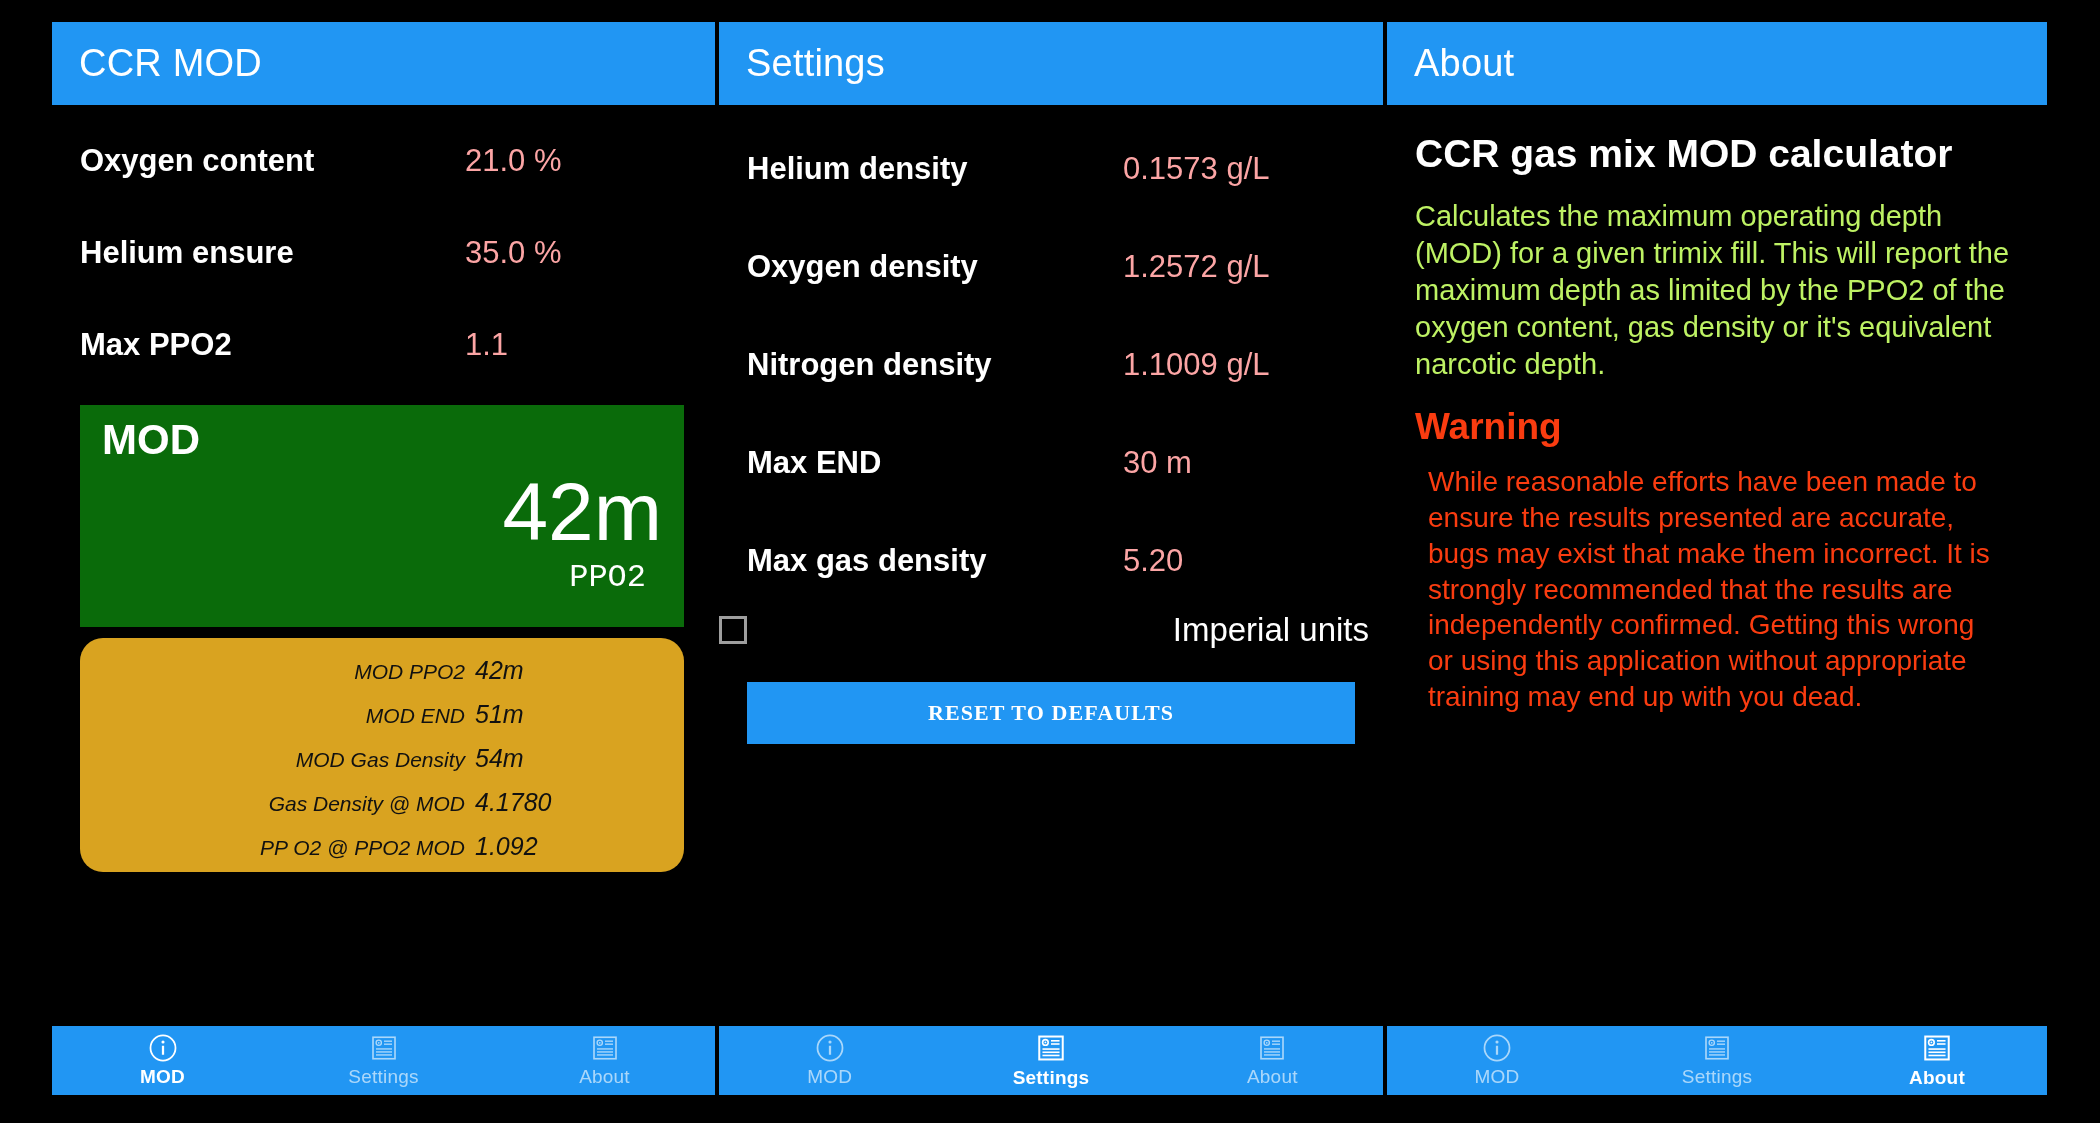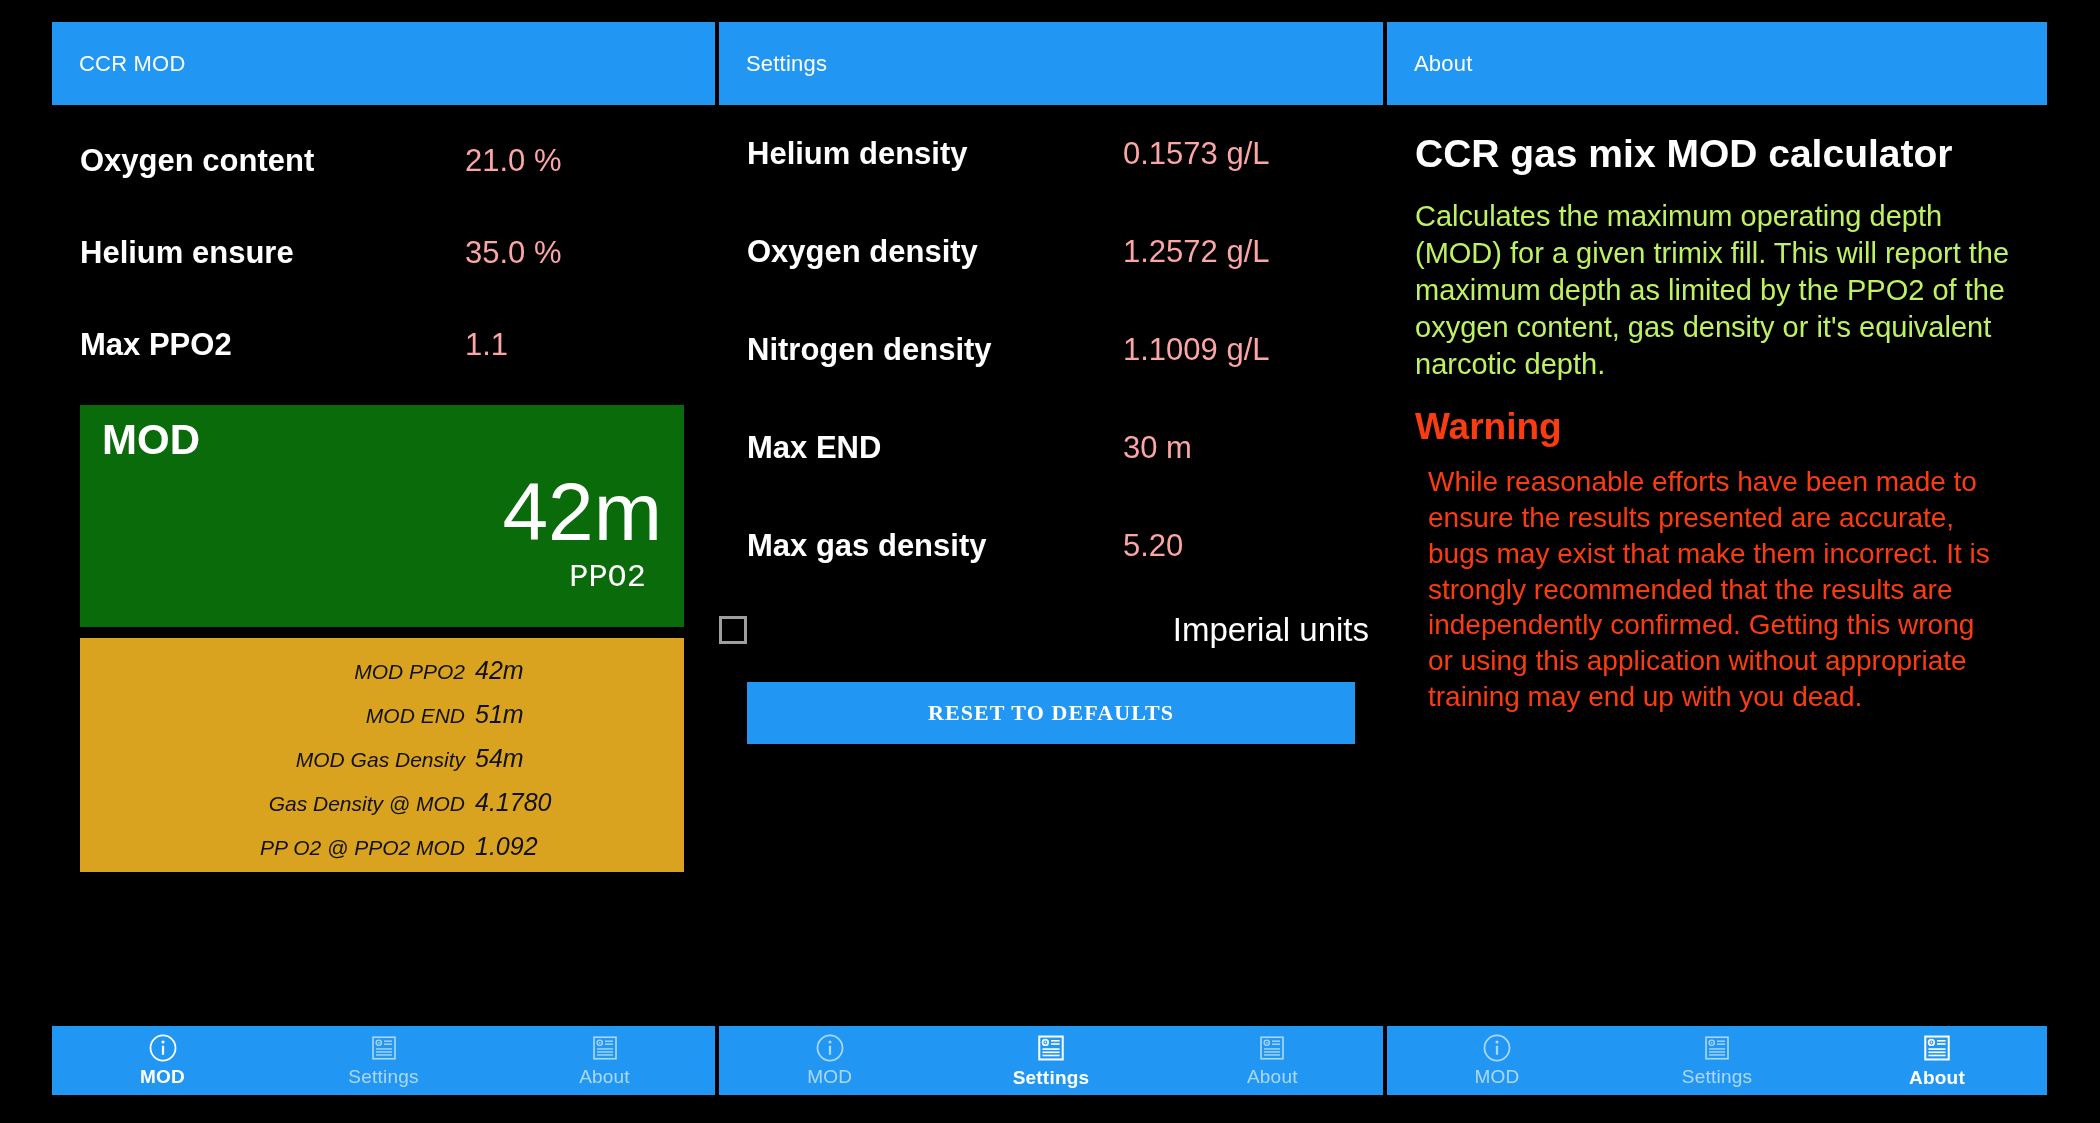--- a/index.html
+++ b/index.html
@@ -46,21 +46,21 @@
   
   .appbar {
     height: 83px;
     background: #2196F3;
     display: flex;
     align-items: center;
     flex: 0 0 auto;
   }
   .appbar-title {
     color: #ffffff;
-    font-size: 22px;
+    font-size: 38px;
     font-weight: normal;
     padding-left: 27px;
     letter-spacing: 0.2px;
   }
 
   
   .content {
     flex: 1 1 auto;
     position: relative;
     overflow: hidden;
@@ -128,20 +128,21 @@
   
   .detail-box {
     position: absolute;
     left: 28px;
     top: 533px;
     width: 604px;
     height: 234px;
     background: #D9A320;
     box-sizing: border-box;
     padding: 18px 0 10px 0;
+    border-radius: 23px;
   }
   .detail-row {
     display: flex;
     align-items: baseline;
     justify-content: flex-start;
     height: 33px;
     margin-bottom: 11px;
   }
   .detail-label {
     font-size: 21px;
@@ -157,21 +158,21 @@
     font-style: italic;
     color: #111111;
     white-space: nowrap;
   }
 
   
   #panel-settings .setting-row {
     display: flex;
     align-items: baseline;
     height: 98px;
-    padding-top: 31px;
+    padding-top: 46px;
     box-sizing: border-box;
     gap: 8px;
   }
   #panel-settings .field-label { padding-left: 28px; }
   #panel-settings .field-value { margin-left: auto; width: 260px; text-align: left; }
 
   .checkbox-row {
     display: flex;
     align-items: center;
     justify-content: space-between;

